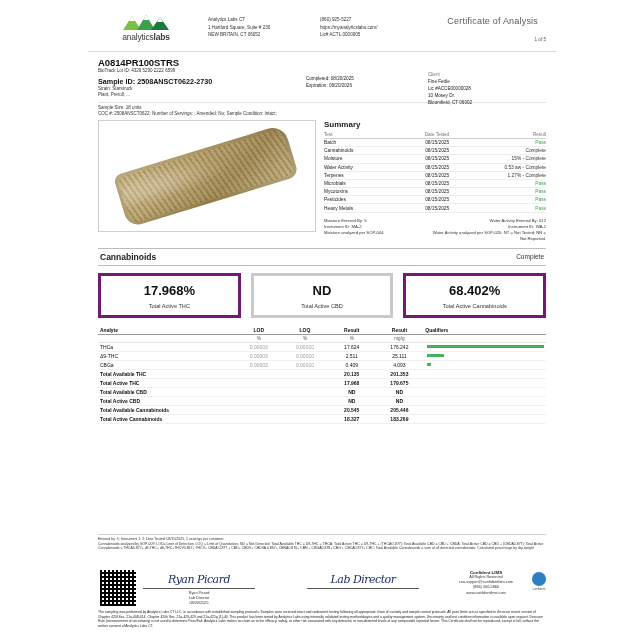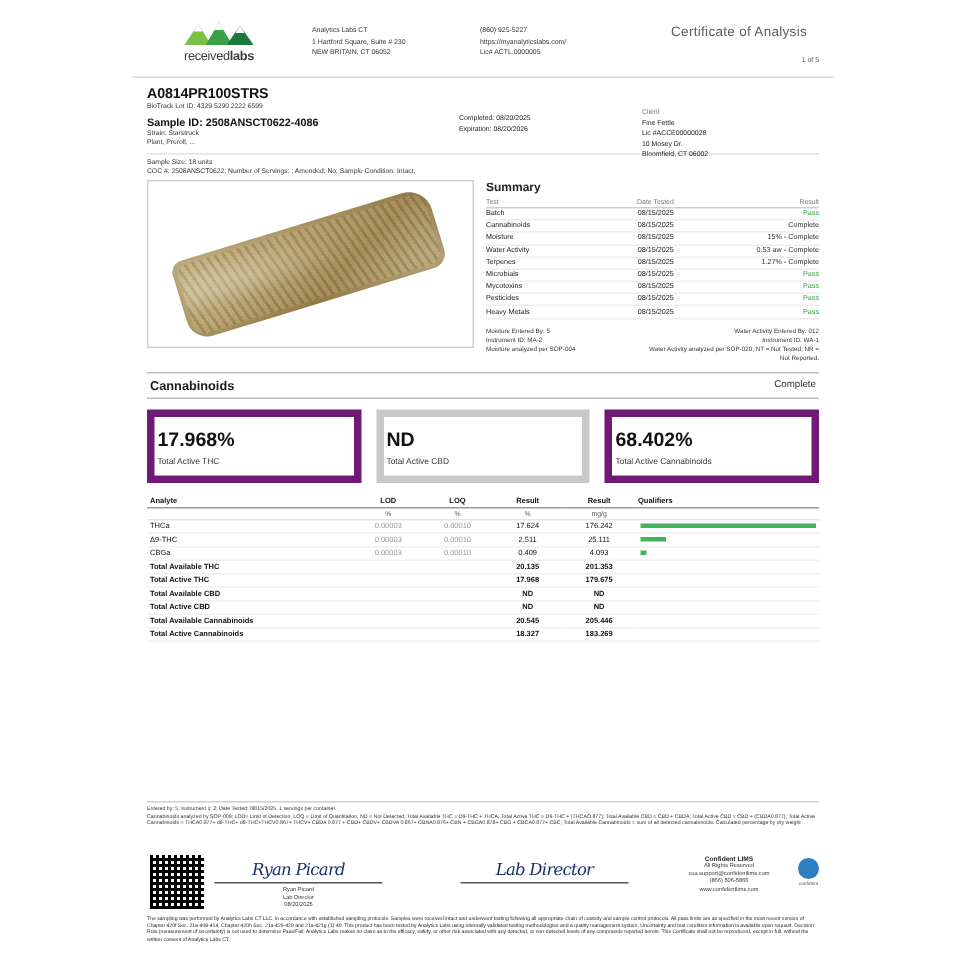--- a/index.html
+++ b/index.html
@@ -228,21 +228,22 @@
   .cb-banner .s { font-size: 6.5px; color: #333; }
 
   
   .cards {
     display: flex;
     gap: 10px;
     margin-top: 7px;
   }
   .card {
     flex: 1;
-    border: 5px solid #701a75;
+    border: 3px solid #701a75;
+    text-align: center;
     padding: 7px 2px 6px 2px;
   }
   .card.plain { border-color: #c9c9c9; }
   .card .big {
     font-size: 13px;
     font-weight: bold;
     color: #111;
   }
   .card .lbl {
     font-size: 5.6px;
@@ -380,21 +381,21 @@
         <div class="logo-mark">
           <svg width="62" height="17" viewBox="0 0 62 17">
             <polygon points="8,16 17,2 26,16" fill="#7ac143"></polygon>
             <polygon points="22,16 31,1 40,16" fill="#3aa14a"></polygon>
             <polygon points="36,16 45,3 54,16" fill="#1d7a3c"></polygon>
             <polygon points="17,2 20,7 14,7" fill="#ffffff"></polygon>
             <polygon points="31,1 34,6 28,6" fill="#ffffff"></polygon>
             <polygon points="45,3 48,8 42,8" fill="#ffffff"></polygon>
           </svg>
         </div>
-        <div class="logo-text"><span>received</span><b>labs</b></div>
+        <div class="logo-text"><span>analytics</span><b>labs</b></div>
       </div>
 
       <div class="lab-addr">
         <div>Analytics Labs CT</div>
         <div>1 Hartford Square, Suite # 230</div>
         <div>NEW BRITAIN, CT 06052</div>
       </div>
 
       <div class="lab-contact">
         <div>(860) 925-5227</div>
@@ -402,21 +403,21 @@
         <div>Lic# ACTL.0000005</div>
       </div>
 
       <div class="coa-title">Certificate of Analysis</div>
       <div class="page-count">1 of 5</div>
     </div>
 
     <div class="info">
       <div class="sample-name">A0814PR100STRS</div>
       <div class="tiny">BioTrack Lot ID: 4329 5290 2222 6599</div>
-      <div class="sample-id">Sample ID: 2508ANSCT0622-4086</div>
+      <div class="sample-id">Sample ID: 2508ANSCT0622-2730</div>
       <div class="tiny">Strain: Starstruck</div>
       <div class="tiny">Plant, Preroll, ...</div>
 
       <div class="col-dates">
         <div>Completed: 08/20/2025</div>
         <div>Expiration: 08/20/2026</div>
       </div>
 
       <div class="col-client">
         <div class="client-head">Client</div>

